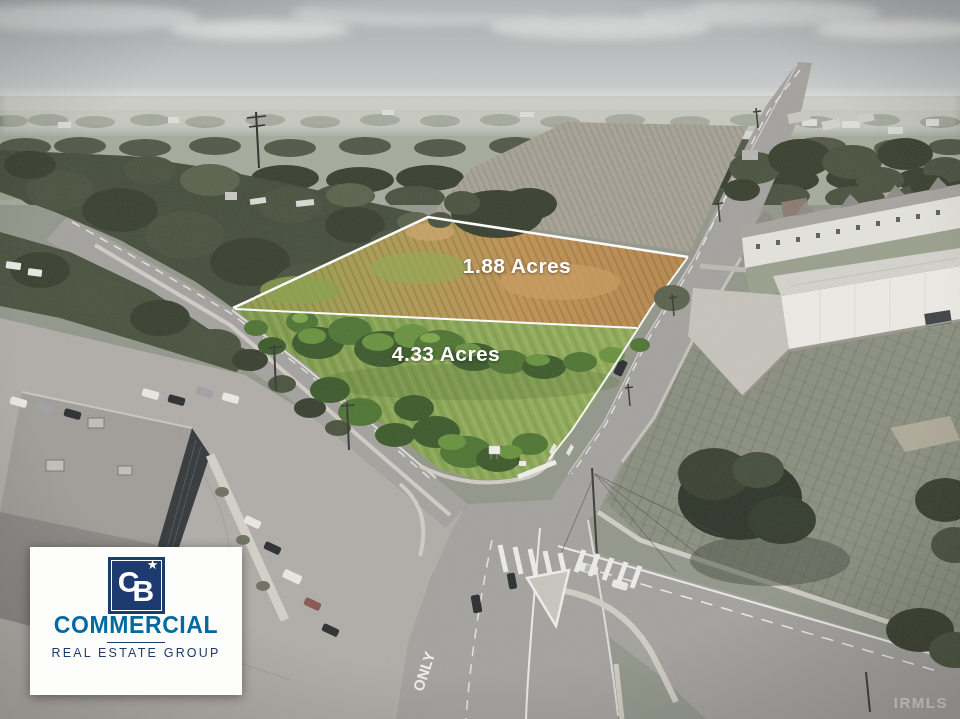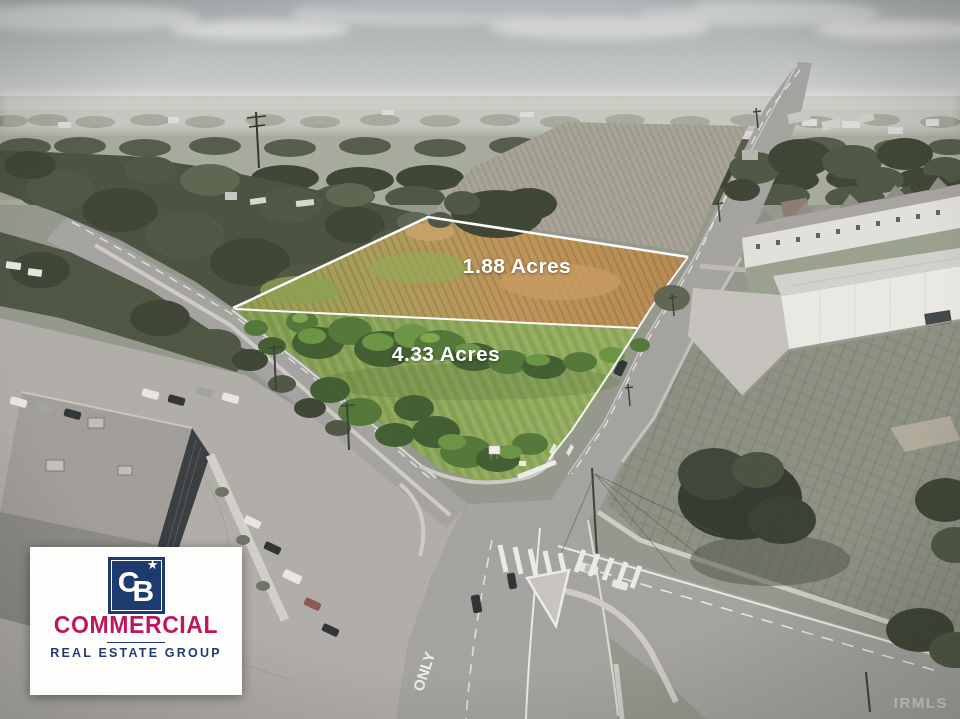--- a/index.html
+++ b/index.html
@@ -26,23 +26,23 @@
     background:#fdfdfc;box-shadow:0 2px 10px rgba(0,0,0,.4);
     display:flex;flex-direction:column;align-items:center;text-align:center;}
   .cb-square{position:relative;width:57px;height:57px;background:#1e3b70;margin-top:10px;flex:0 0 auto;}
   .cb-inner{position:absolute;top:3px;left:3px;right:3px;bottom:3px;border:1.5px solid #ffffff;}
   .cb-letters{position:absolute;top:0;left:0;right:0;bottom:0;display:flex;
     align-items:center;justify-content:center;color:#fff;font-weight:700;}
   .cb-c{font-size:30px;position:relative;top:-4px;}
   .cb-b{font-size:30px;position:relative;top:5px;margin-left:-7px;}
   .cb-star{position:absolute;top:1px;right:6px;font-size:13px;color:#fff;line-height:1;}
   .logo-line1{color:#1e3b70;font-weight:700;font-size:16.5px;margin-top:7px;letter-spacing:.3px;}
-  .logo-line2{color:#be185d;font-weight:700;font-size:23px;letter-spacing:.6px;margin-top:-2px;}
+  .logo-line2{color:#0369a1;font-weight:700;font-size:23px;letter-spacing:.6px;margin-top:-2px;}
   .logo-rule{width:58px;border-top:1.6px solid #1e3b70;margin:3px 0;}
-  .logo-line3{color:#1e3b70;font-weight:700;font-size:12.5px;letter-spacing:2.2px;}
+  .logo-line3{color:#1e3b70;font-weight:400;font-size:12.5px;letter-spacing:2.2px;}
 </style>
 </head>
 <body>
 
 <div class="stage">
 <svg width="960" height="719" viewBox="0 0 960 719">
   <defs>
     <linearGradient id="sky" x1="0" y1="0" x2="0" y2="1">
       <stop offset="0" stop-color="#a6aaac"></stop>
           <stop offset="0.5" stop-color="#c3c6c6"></stop>

